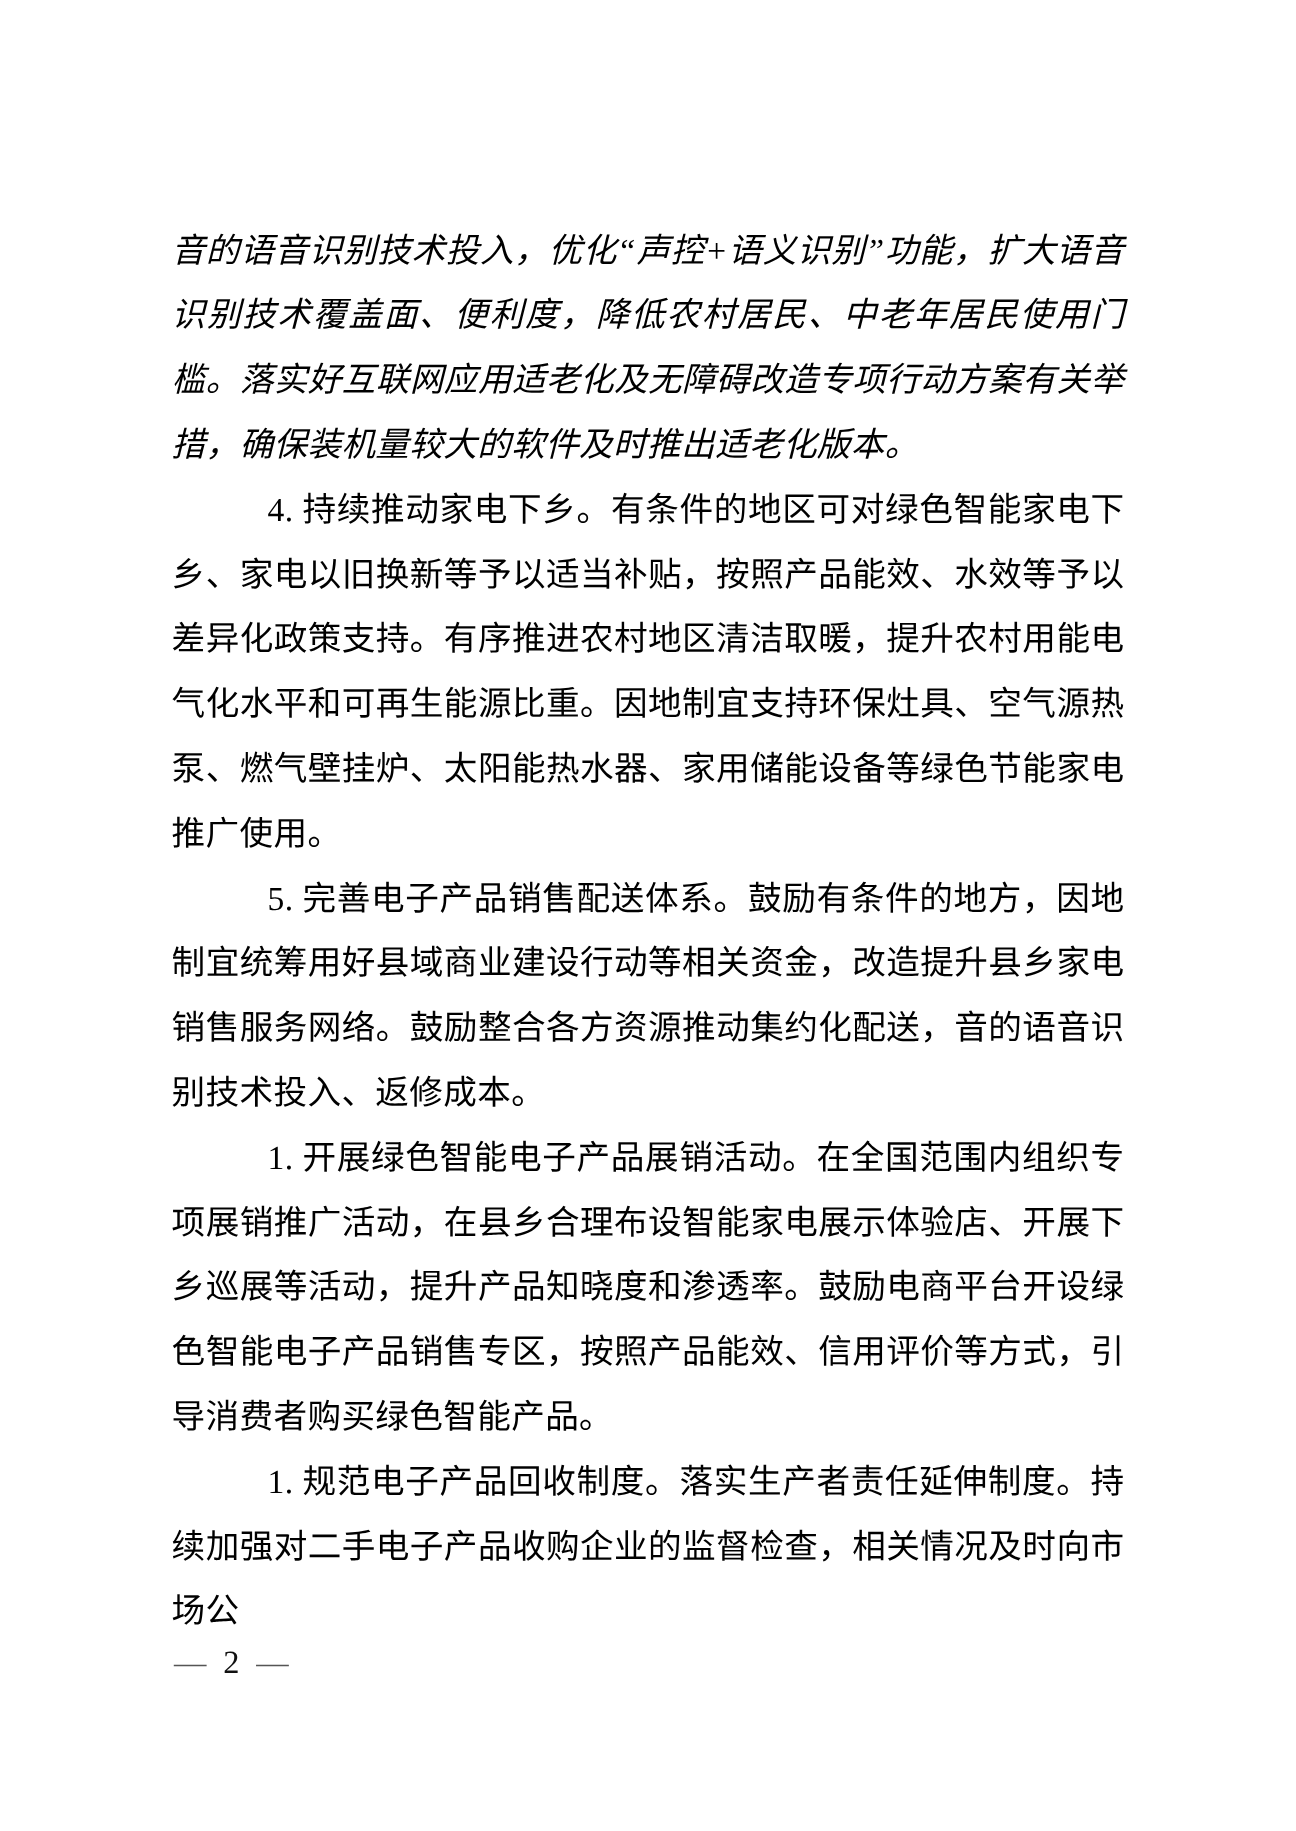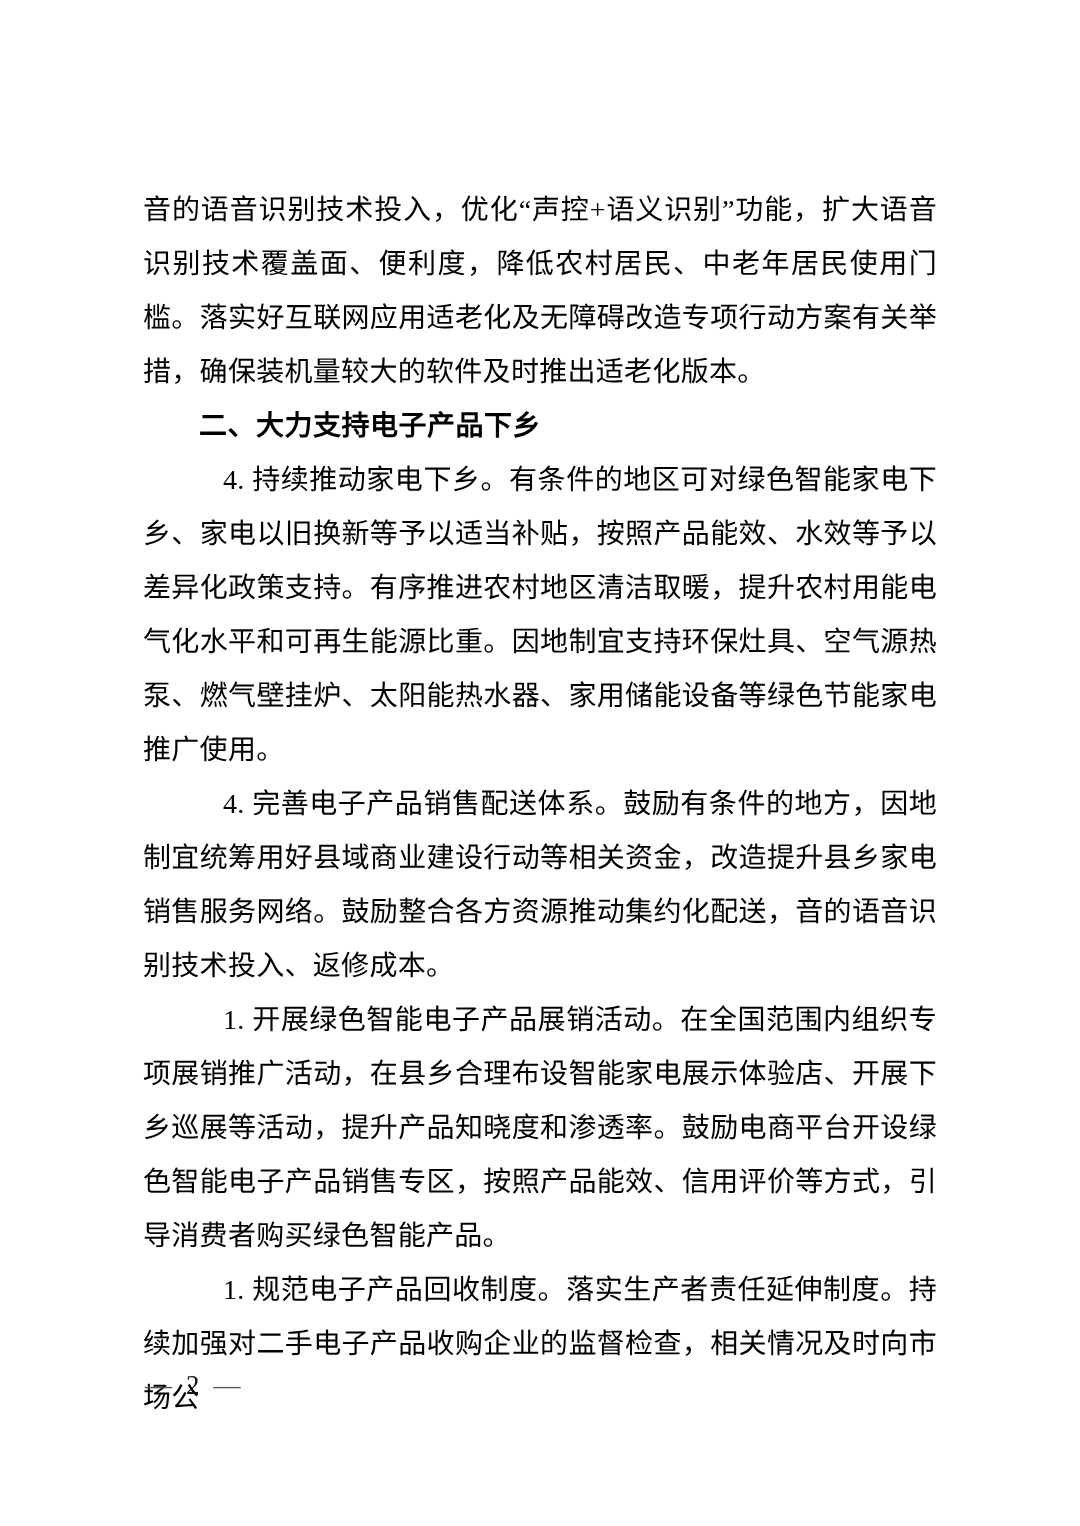--- a/index.html
+++ b/index.html
@@ -27,20 +27,21 @@
     text-justify: inter-character;
     letter-spacing: 0.3px;
   }
 
   .para {
     text-indent: 2em;
   }
 
   .para.no-indent {
     text-indent: 0;
+    font-style: italic;
   }
 
   .section-heading {
     font-family: "Liberation Sans", "DejaVu Sans", sans-serif;
     font-weight: 700;
     font-size: 28px;
     line-height: 54px;
     text-indent: 2em;
     text-align: left;
     letter-spacing: 0.5px;
@@ -72,25 +73,24 @@
 </style>
 </head>
 <body>
 
 <div class="page">
 
   <div class="content">
 
     <p class="para no-indent">音的语音识别技术投入，优化“声控+语义识别”功能，扩大语音识别技术覆盖面、便利度，降低农村居民、中老年居民使用门槛。落实好互联网应用适老化及无障碍改造专项行动方案有关举措，确保装机量较大的软件及时推出适老化版本。</p>
 
-    <h2 class="section-heading">二、大力支持电子产品下乡</h2>
 
     <p class="para"><span class="item-lead">4. 持续推动家电下乡。</span><span>有条件的地区可对绿色智能家电下乡、家电以旧换新等予以适当补贴，按照产品能效、水效等予以差异化政策支持。有序推进农村地区清洁取暖，提升农村用能电气化水平和可再生能源比重。因地制宜支持环保灶具、空气源热泵、燃气壁挂炉、太阳能热水器、家用储能设备等绿色节能家电推广使用。</span></p>
 
-    <p class="para"><span class="item-lead">4. 完善电子产品销售配送体系。</span><span>鼓励有条件的地方，因地制宜统筹用好县域商业建设行动等相关资金，改造提升县乡家电销售服务网络。鼓励整合各方资源推动集约化配送，音的语音识别技术投入、返修成本。</span></p>
+    <p class="para"><span class="item-lead">5. 完善电子产品销售配送体系。</span><span>鼓励有条件的地方，因地制宜统筹用好县域商业建设行动等相关资金，改造提升县乡家电销售服务网络。鼓励整合各方资源推动集约化配送，音的语音识别技术投入、返修成本。</span></p>
 
     <p class="para"><span class="item-lead">1. 开展绿色智能电子产品展销活动。</span><span>在全国范围内组织专项展销推广活动，在县乡合理布设智能家电展示体验店、开展下乡巡展等活动，提升产品知晓度和渗透率。鼓励电商平台开设绿色智能电子产品销售专区，按照产品能效、信用评价等方式，引导消费者购买绿色智能产品。</span></p>
 
 
     <p class="para"><span class="item-lead">1. 规范电子产品回收制度。</span><span>落实生产者责任延伸制度。持续加强对二手电子产品收购企业的监督检查，相关情况及时向市场公</span></p>
 
   </div>
 
   <div class="footer"><span class="dash">—</span><span class="num">2</span><span class="dash">—</span></div>
 

